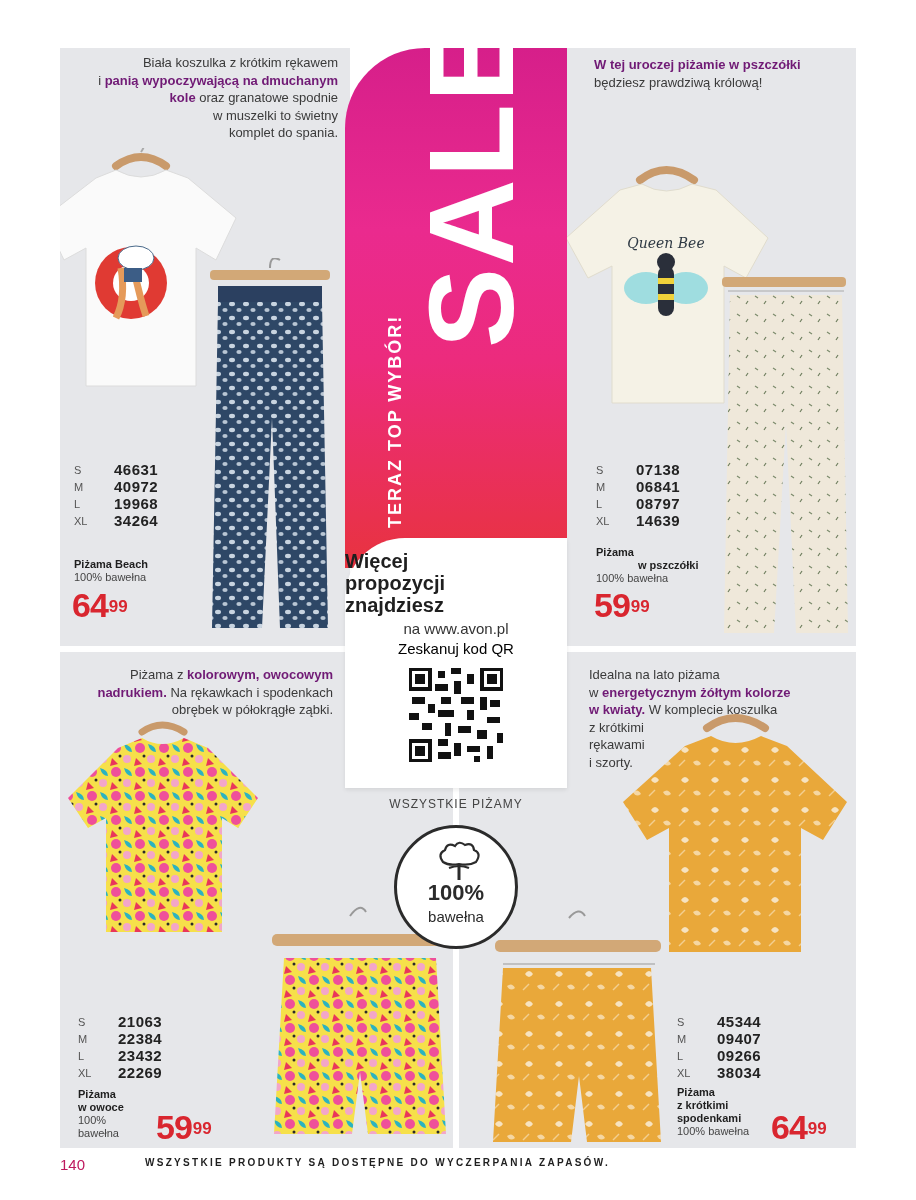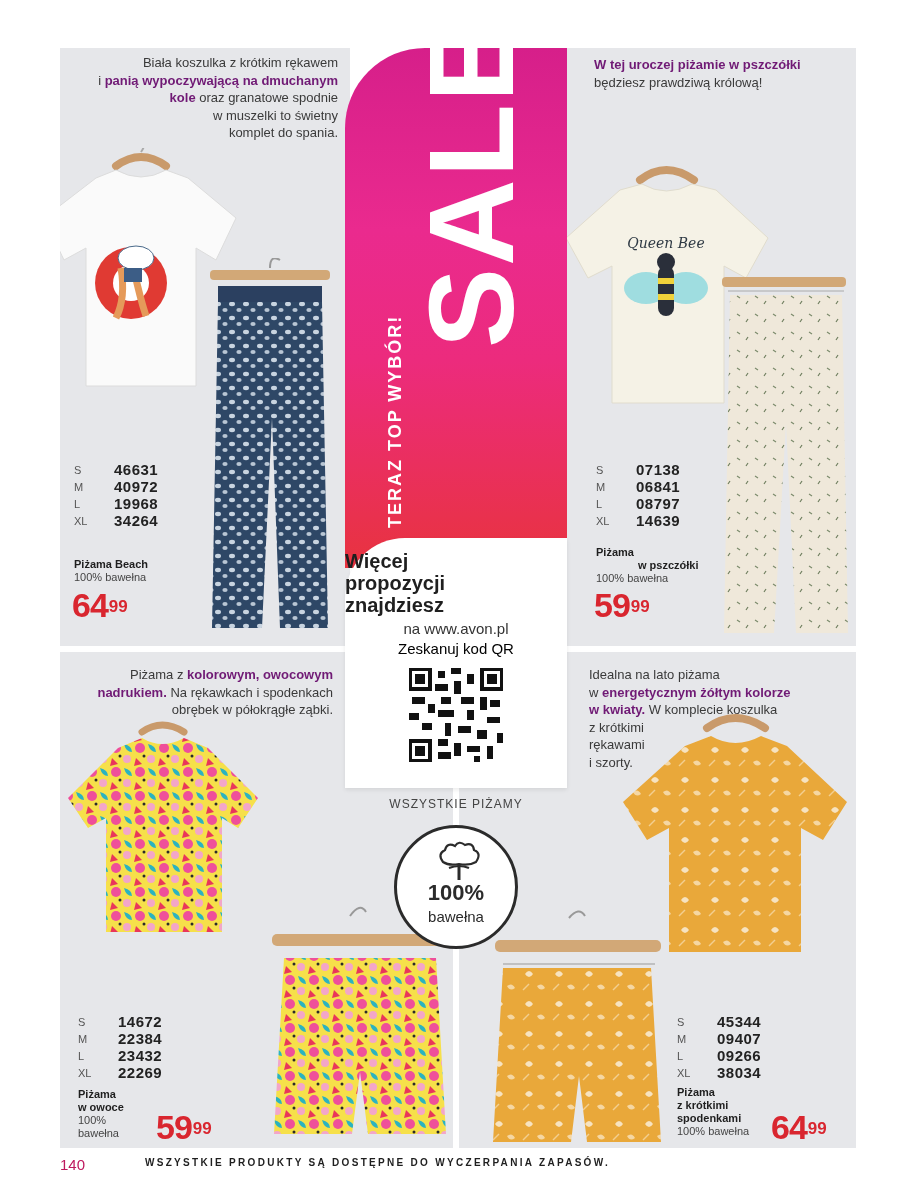--- a/index.html
+++ b/index.html
@@ -176,21 +176,21 @@
   </svg>
 
   <svg class="garment" style="left:200px; top:250px;" width="200" height="246" viewBox="0 0 200 246">
     <path d="M90 14 Q100 0 106 10" stroke="#999" stroke-width="2" fill="none"></path>
     <rect x="12" y="32" width="176" height="12" rx="5" fill="#d2a877"></rect>
     <path d="M24 56 L176 56 L186 232 L108 232 L100 170 L92 232 L14 232 Z" fill="url(#fruit)"></path>
   </svg>
 
   <div class="codes" style="left:18px; top:362px;">
     <span class="sz">S</span>
-      <span class="cd">14672</span>
+      <span class="cd">21063</span>
     <span class="sz">M</span>
       <span class="cd">22384</span>
     <span class="sz">L</span>
       <span class="cd">23432</span>
     <span class="sz">XL</span>
       <span class="cd">22269</span>
   </div>
   <div class="pname" style="left:18px; top:436px;">Piżama</div>
   <div class="pname" style="left:18px; top:449px;">w owoce</div>
   <div class="pmat" style="left:18px; top:462px;">100%</div>

